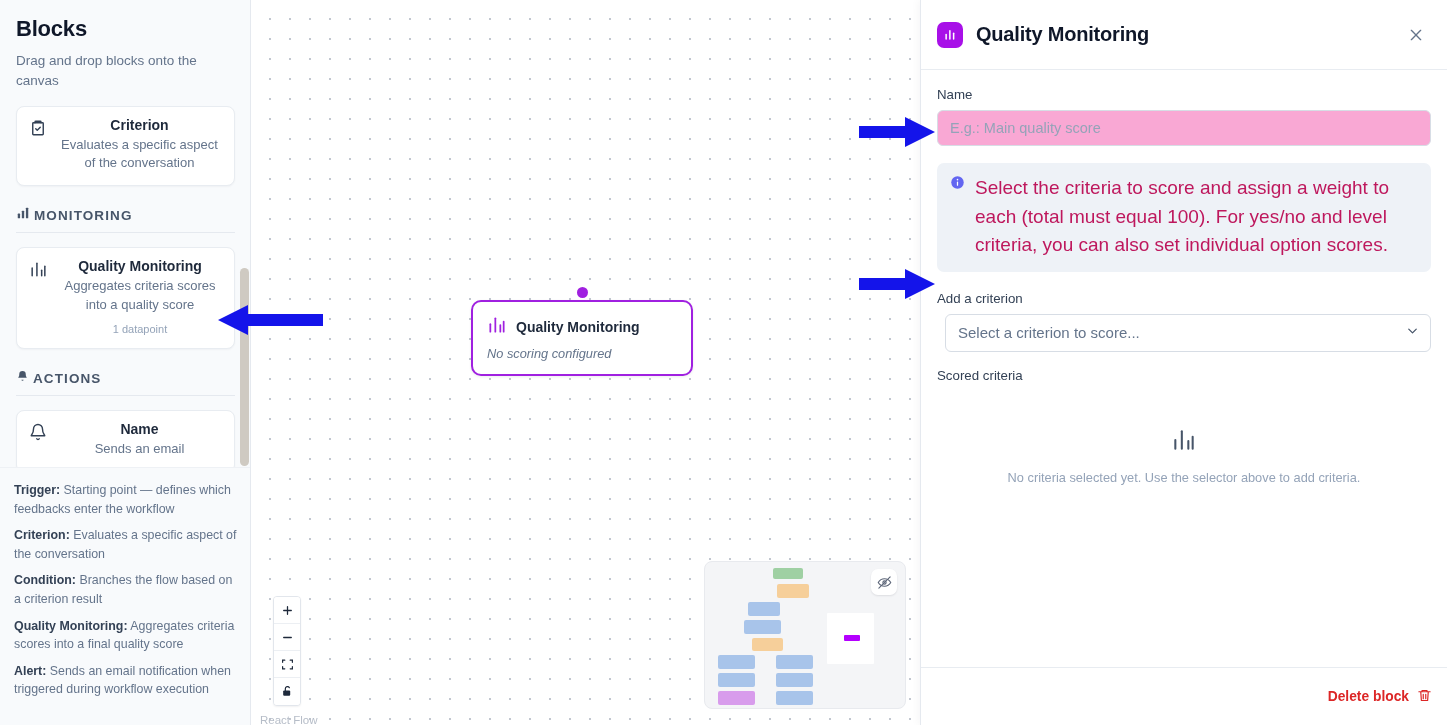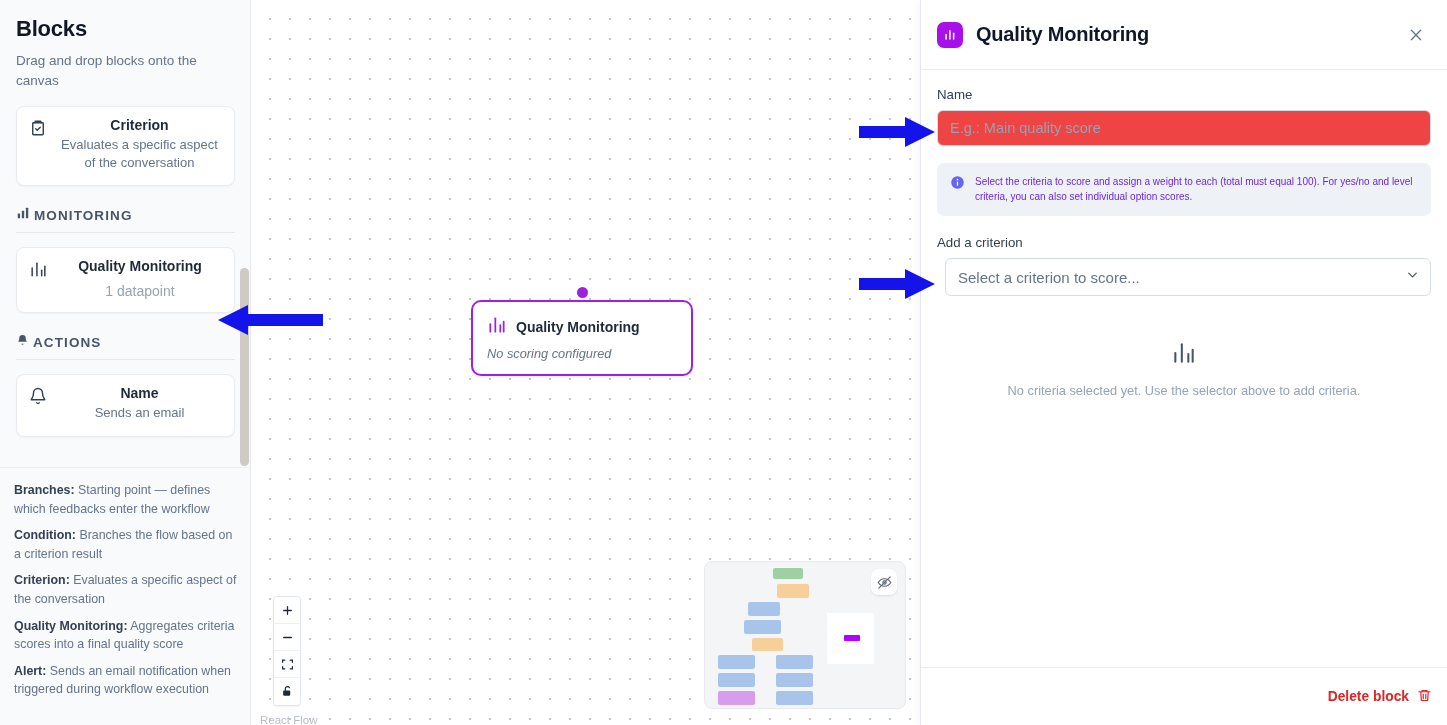--- a/index.html
+++ b/index.html
@@ -27,21 +27,21 @@
   .block-card {
     margin-top: 14px; background: #ffffff; border: 1px solid #e8ecf1;
     border-radius: 8px; padding: 10px 12px 13px 12px;
     display: flex; gap: 10px; align-items: flex-start;
     box-shadow: 0 1px 2px rgba(16,24,40,0.04);
     text-align: center;
   }
   .block-card .bc-icon { flex: 0 0 auto; margin-top: 2px; }
   .block-card .bc-name { font-size: 14px; font-weight: bold; color: #1e293b; }
   .block-card .bc-desc { font-size: 13px; color: #64748b; line-height: 1.42; margin-top: 3px; }
-  .block-card .bc-meta { font-size: 14px; color: #94a3b8; margin-top: 9px; }
+  .block-card .bc-meta { font-size: 11px; color: #94a3b8; margin-top: 9px; }
 
   .sec-head {
     display: flex; align-items: center; gap: 4px;
     margin-top: 20px; padding-bottom: 8px;
     border-bottom: 1px solid #e5e9ef;
   }
   .sec-head .sh-label {
     font-size: 13.5px; font-weight: bold; color: #475569; letter-spacing: 1.1px;
   }
 
@@ -137,30 +137,30 @@
   .panel-title { font-size: 20px; font-weight: bold; color: #0f1729; flex: 1; letter-spacing: -0.2px; }
   .panel-close {
     width: 22px; height: 22px; display: flex; align-items: center; justify-content: center;
     color: #64748b; cursor: pointer;
   }
   .panel-body { padding: 17px 16px 0 16px; height: 596px; overflow: hidden; }
 
   .field-label { font-size: 13.3px; font-weight: normal; color: #334155; margin-bottom: 8px; }
   .text-input {
     width: 100%; height: 36px; border: 1px solid #d7dde5; border-radius: 6px;
-    padding: 0 12px; font-size: 14.5px; color: #1e293b; background: #ef4444;
+    padding: 0 12px; font-size: 14.5px; color: #1e293b; background: #f9a8d4;
     font-family: "Liberation Sans", sans-serif;
   }
   .text-input::placeholder { color: #94a3b8; }
 
   .info-banner {
     margin-top: 17px; background: #eef2f7; border-radius: 7px;
     padding: 11px 13px 12px 13px; display: flex; gap: 10px; align-items: flex-start;
   }
-  .info-banner .ib-text { font-size: 10px; color: #6d28d9; line-height: 1.5; }
+  .info-banner .ib-text { font-size: 19px; color: #be185d; line-height: 1.5; }
 
   .select-wrap { position: relative; margin-bottom: 0; padding-left: 8px; }
   .select-box {
     width: 100%; height: 38px; border: 1px solid #d7dde5; border-radius: 6px;
     padding: 0 36px 0 12px; font-size: 15px; color: #64748b; background: #ffffff;
     display: flex; align-items: center; cursor: pointer;
   }
   .select-chev {
     position: absolute; right: 11px; top: 50%; transform: translateY(-50%);
     pointer-events: none; color: #475569;
@@ -222,20 +222,21 @@
         <span class="bc-icon">
           <svg width="19" height="19" viewBox="0 0 24 24" fill="none" stroke="#334155" stroke-width="1.9" stroke-linecap="round" stroke-linejoin="round">
             <path d="M4 20V10"></path>
               <path d="M10 20V4"></path>
               <path d="M16 20v-7"></path>
               <path d="M20 20V8"></path>
           </svg>
         </span>
         <div style="flex:1">
           <div class="bc-name">Quality Monitoring</div>
+          <div class="bc-desc">Aggregates criteria scores into a quality score</div>
           <div class="bc-meta">1 datapoint</div>
         </div>
       </div>
 
       <div class="sec-head">
         <span>
           <svg width="13" height="13" viewBox="0 0 24 24" fill="#475569">
             <path d="M12 2a6 6 0 0 0-6 6c0 4-1.5 5.5-2 6.5h16c-.5-1-2-2.5-2-6.5a6 6 0 0 0-6-6z"></path>
             <path d="M10 18a2 2 0 0 0 4 0z"></path>
           </svg>
@@ -254,27 +255,27 @@
           <div class="bc-name">Name</div>
           <div class="bc-desc">Sends an email</div>
         </div>
       </div>
     </div>
 
     <div class="sb-scrollbar"></div>
 
     <div class="sb-legend">
       <div class="lg-row">
-        <b>Branches:</b><span> Starting point — defines which feedbacks enter the workflow</span>
+        <b>Trigger:</b><span> Starting point — defines which feedbacks enter the workflow</span>
+      </div>
+      <div class="lg-row">
+        <b>Criterion:</b><span> Evaluates a specific aspect of the conversation</span>
       </div>
       <div class="lg-row">
         <b>Condition:</b><span> Branches the flow based on a criterion result</span>
-      </div>
-      <div class="lg-row">
-        <b>Criterion:</b><span> Evaluates a specific aspect of the conversation</span>
       </div>
       <div class="lg-row">
         <b>Quality Monitoring:</b><span> Aggregates criteria scores into a final quality score</span>
       </div>
       <div class="lg-row">
         <b>Alert:</b><span> Sends an email notification when triggered during workflow execution</span>
       </div>
     </div>
   </div>
 
@@ -387,20 +388,21 @@
       <div class="field-label" style="margin-top:19px">Add a criterion</div>
       <div class="select-wrap">
         <div class="select-box">Select a criterion to score...</div>
         <span class="select-chev">
           <svg width="15" height="15" viewBox="0 0 24 24" fill="none" stroke="#475569" stroke-width="2" stroke-linecap="round" stroke-linejoin="round">
               <path d="M6 9l6 6 6-6"></path>
             </svg>
         </span>
       </div>
 
+      <div class="field-label" style="margin-top:16px">Scored criteria</div>
 
       <div class="empty-state">
         <span>
           <svg width="26" height="26" viewBox="0 0 24 24" fill="none" stroke="#475569" stroke-width="1.9" stroke-linecap="round" stroke-linejoin="round">
             <path d="M4 20V12"></path>
               <path d="M10 20V4"></path>
               <path d="M16 20v-7"></path>
               <path d="M20 20V9"></path>
           </svg>
         </span>

